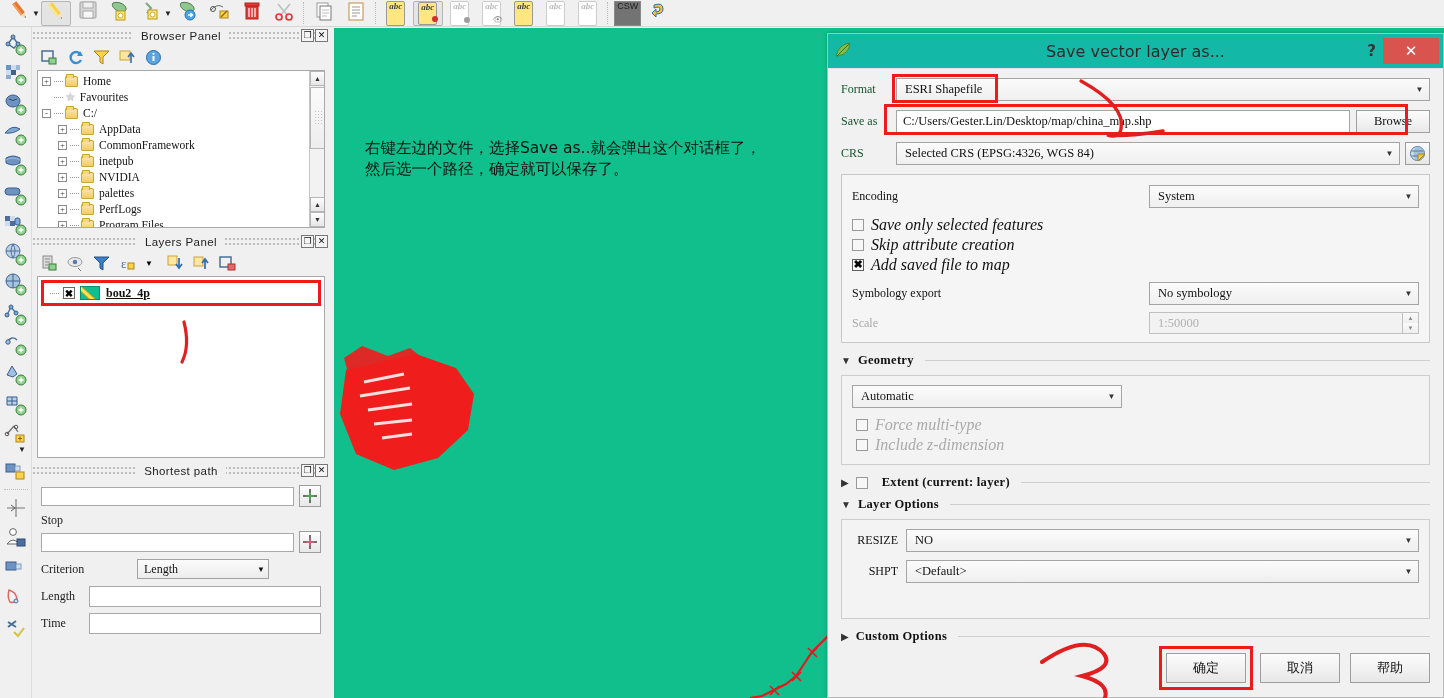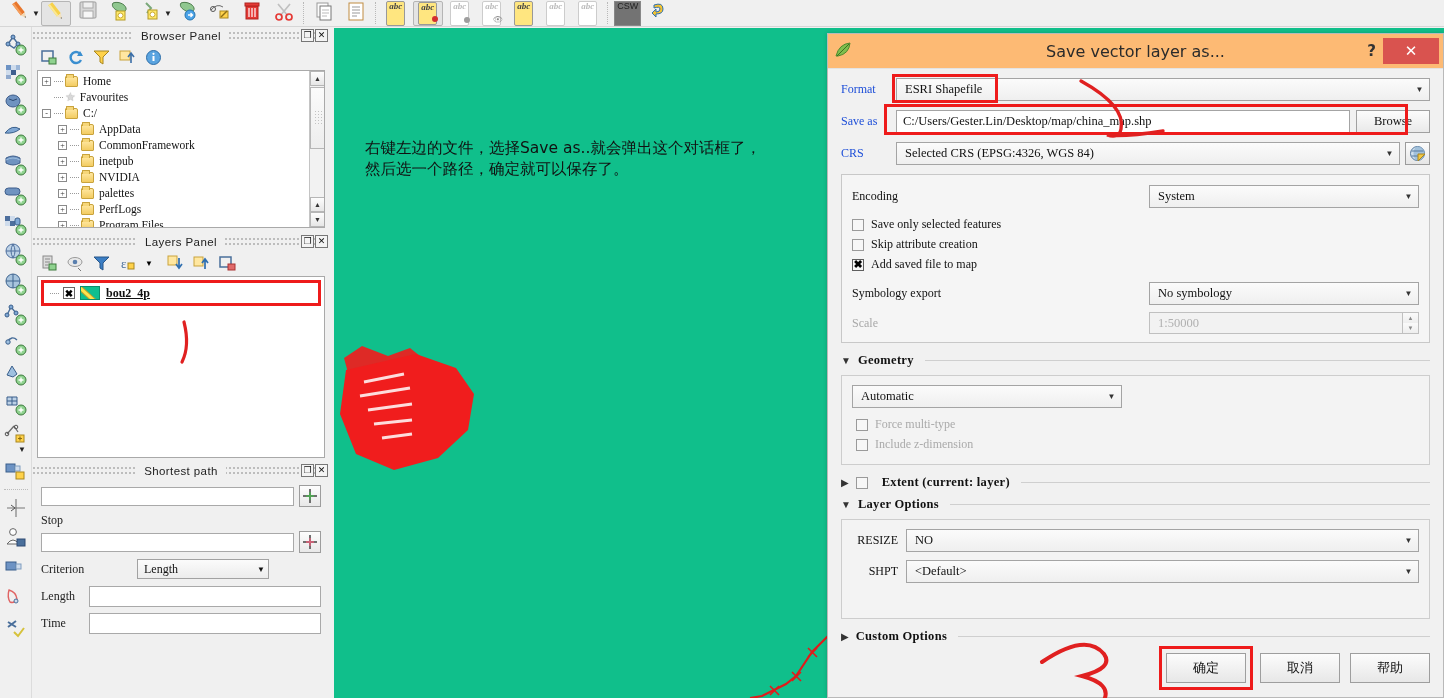--- a/index.html
+++ b/index.html
@@ -173,42 +173,42 @@
     font-family: "DejaVu Sans", sans-serif;
   }
 
   
   .dialog {
     position: absolute; left: 827px; top: 33px; width: 617px; height: 665px;
     background: #f1f1f1; border: 1px solid #b9b9b9;
     box-shadow: 0 0 4px rgba(0,0,0,.2);
   }
   .dlg-title {
-    height: 35px; background: #fdba74; position: relative;
+    height: 35px; background: #14b8a6; position: relative;
     display: flex; align-items: center; border-bottom: 1px solid #e3e3e3;
   }
   .dlg-ico { width: 30px; text-align: center; font-size: 14px; }
   .dlg-title-text {
     position:absolute; left:0; right:0; text-align:center;
     font-size: 16px; color: #2b2b2b; font-family: "DejaVu Sans", sans-serif;
   }
   .dlg-help {
     position:absolute; right: 67px; top: 8px; font-size: 15px; color: #333; font-weight: bold;
     font-family: "DejaVu Sans", sans-serif;
   }
   .dlg-close {
     position:absolute; right: 4px; top: 4px; width: 56px; height: 26px;
     background: #d9534f; color: #fff; font-size: 15px; text-align:center; line-height: 26px;
     font-family: "DejaVu Sans", sans-serif;
   }
   .dlg-body { padding: 9px 13px 0 13px; position: relative; height: 628px; }
 
   .frow { display: flex; align-items: center; height: 23px; margin-bottom: 9px; }
   .flabel {
-    width: 55px; font-size: 12px; color: #1d4ed8;
+    width: 55px; font-size: 12px; color: #14532d;
     font-family: "Liberation Serif", serif; flex: 0 0 auto;
   }
   .combo {
     flex: 1; height: 23px; background: linear-gradient(#fbfbfb,#efefef);
     border: 1px solid #a4a4a4; display:flex; align-items:center;
     padding-left: 8px; font-family: "Liberation Serif", serif; font-size: 12.5px; color: #111;
     position: relative;
   }
   .combo .arr {
     position:absolute; right: 0; top: 0; width: 19px; height: 100%;
@@ -240,21 +240,21 @@
   .g2label.dim { color: #a8a8a8; }
   .g2field { width: 270px; flex: 0 0 auto; }
   .chk-row { display:flex; align-items:center; height: 19px; margin-bottom: 1px; }
   .chkbox {
     width: 12px; height: 12px; border: 1px solid #9a9a9a; background: #f7f7f7;
     margin-right: 7px; display:flex; align-items:center; justify-content:center;
     font-size: 11px; color: #000; font-weight:bold; font-family: "Liberation Sans", sans-serif;
     flex:0 0 auto;
   }
   .chkbox.checked { border-color: #5f5f5f; background: #f7f7f7; }
-  .chk-label { font-size: 12px; color: #111; font-family: "Liberation Serif", serif; }
+  .chk-label { font-size: 16px; color: #111; font-family: "Liberation Serif", serif; font-style: italic; }
   .chk-label.dim { color: #aaa; }
   .spin {
     width: 270px; height: 22px; background: #f2f2f2; border: 1px solid #c0c0c0;
     display:flex; align-items:center; padding-left: 8px; position:relative;
     font-family: "Liberation Serif", serif; font-size: 12.5px; color: #b0b0b0;
   }
   .spin .sbtns { position:absolute; right:0; top:0; width: 16px; height: 100%;
     display:flex; flex-direction:column; }
   .spin .sb { flex:1; border-left:1px solid #c0c0c0; display:flex;
     align-items:center; justify-content:center; font-size:6px; color:#888;

